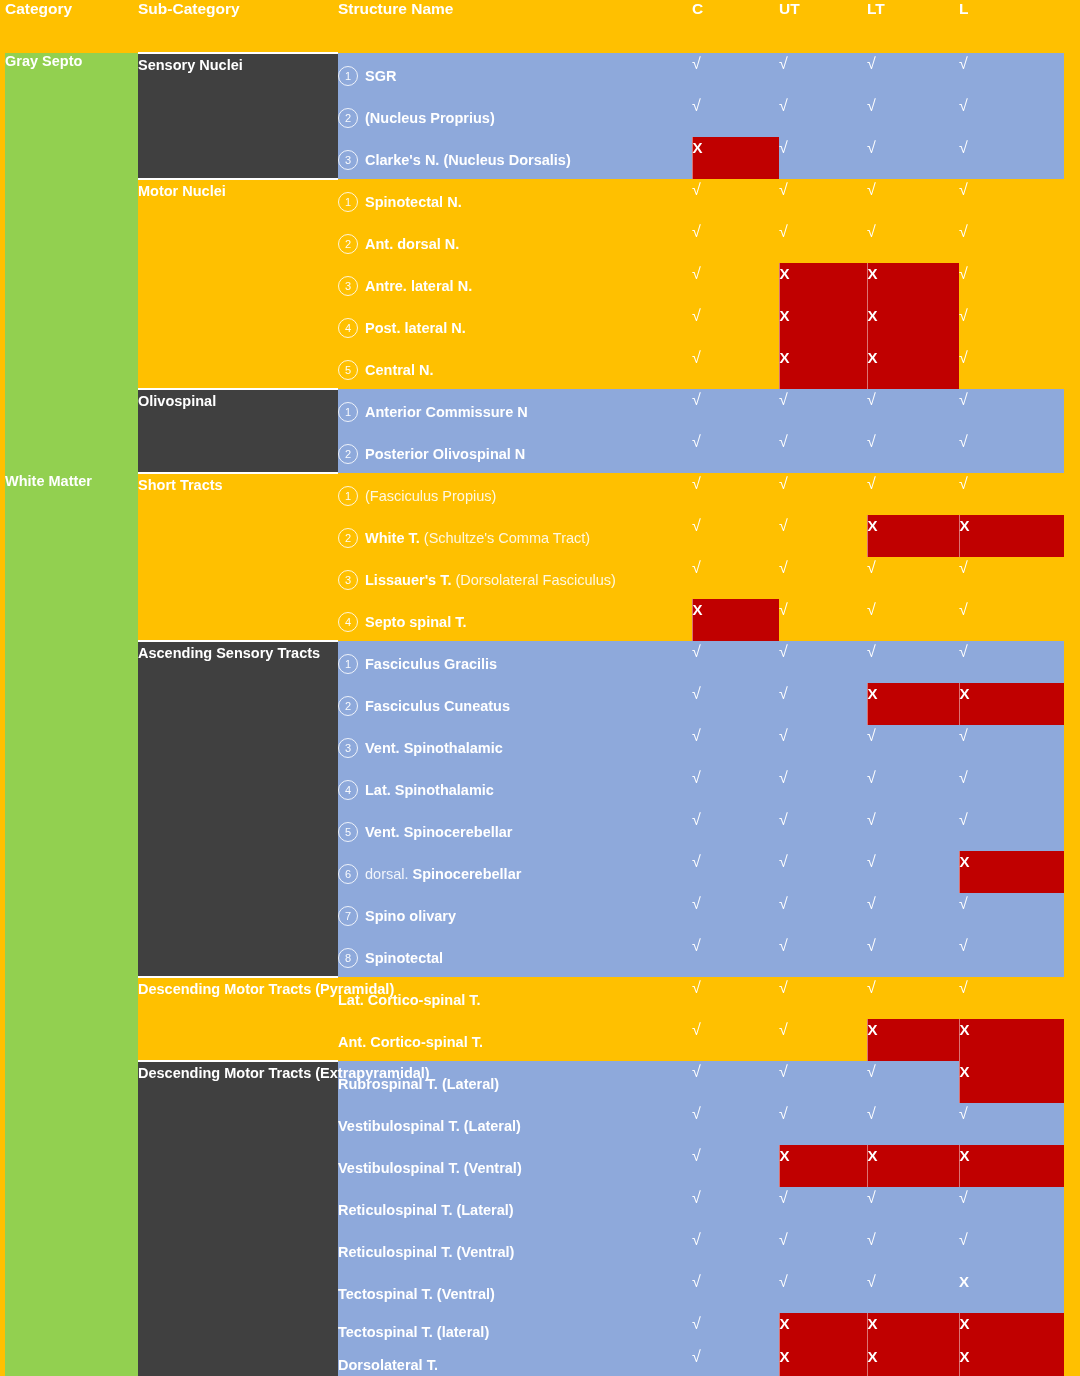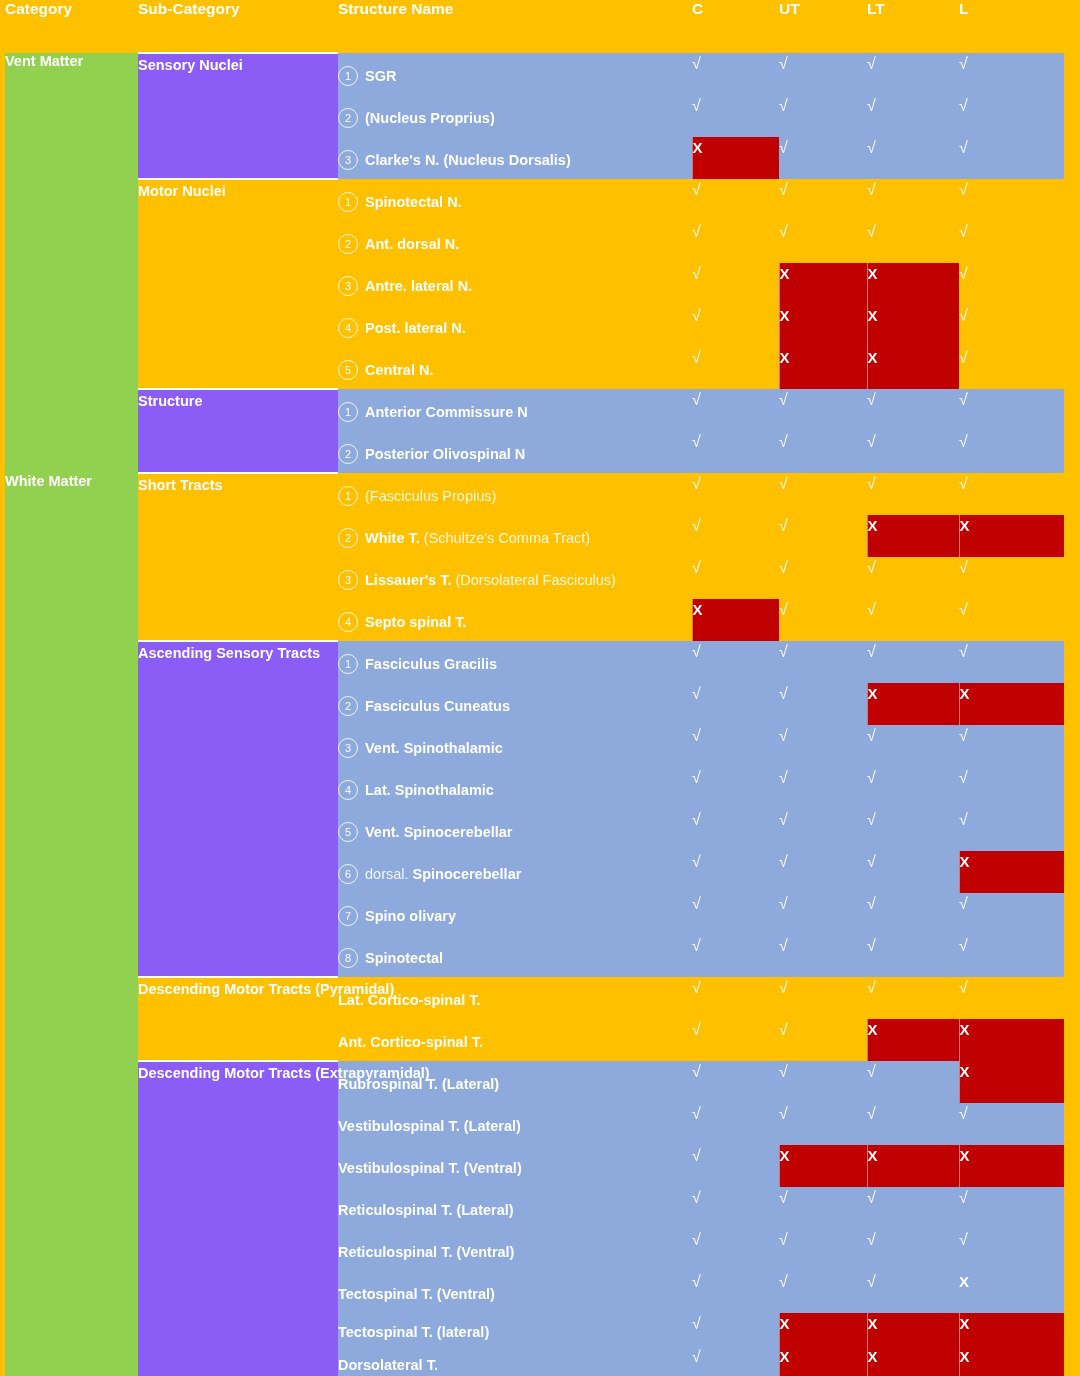--- a/index.html
+++ b/index.html
@@ -90,21 +90,21 @@
   
   td.sub {
     color: #ffffff;
     font-weight: bold;
     font-size: 14.5px;
     padding: 9px 6px 0 9px;
     box-sizing: border-box;
     line-height: 1.55;
     white-space: nowrap;
   }
-  td.sub.blue   { background: #8b5cf6; border-top: 2.5px solid #ffffff; margin-top: 16px; }
+  td.sub.blue   { background: #404040; border-top: 2.5px solid #ffffff; margin-top: 16px; }
   td.sub.yellow { background: #FFC000; border-top: 2.5px solid #ffffff; }
 
   
   td.name {
     color: #ffffff;
     font-size: 14.5px;
     font-weight: bold;
     padding: 0 8px 0 9px;
     box-sizing: border-box;
     white-space: nowrap;
@@ -189,21 +189,21 @@
           <tr class="hdr-spacer">
             <td></td>
             <td></td>
             <td></td>
             <td></td>
             <td></td>
             <td></td>
             <td class="last"></td>
           </tr>
           <tr>
-            <td class="cat" rowspan="10">Vent Matter</td>
+            <td class="cat" rowspan="10">Gray Septo</td>
             <td class="sub blue" rowspan="3">Sensory Nuclei</td>
             <td class="name blue rule-strong" style="height: 42px;">
               <div class="inner">
                 <span class="num">1</span>
                 <span><span class="bold">SGR</span></span>
               </div>
             </td>
             <td class="mark blue rule-strong" style="height: 42px;"><span class="glyph tick">√</span></td>
             <td class="mark blue rule-strong" style="height: 42px;"><span class="glyph tick">√</span></td>
             <td class="mark blue rule-strong" style="height: 42px;"><span class="glyph tick">√</span></td>
@@ -288,21 +288,21 @@
                 <span class="num">5</span>
                 <span><span class="bold">Central N.</span></span>
               </div>
             </td>
             <td class="mark yellow rule" style="height: 42px;"><span class="glyph tick">√</span></td>
             <td class="mark red rule" style="height: 42px;"><span class="glyph ex">X</span></td>
             <td class="mark red rule" style="height: 42px;"><span class="glyph ex">X</span></td>
             <td class="mark yellow rule" style="height: 42px;"><span class="glyph tick">√</span></td>
           </tr>
           <tr>
-            <td class="sub blue" rowspan="2">Structure</td>
+            <td class="sub blue" rowspan="2">Olivospinal</td>
             <td class="name blue rule-strong" style="height: 42px;">
               <div class="inner">
                 <span class="num">1</span>
                 <span><span class="bold">Anterior Commissure N</span></span>
               </div>
             </td>
             <td class="mark blue rule-strong" style="height: 42px;"><span class="glyph tick">√</span></td>
             <td class="mark blue rule-strong" style="height: 42px;"><span class="glyph tick">√</span></td>
             <td class="mark blue rule-strong" style="height: 42px;"><span class="glyph tick">√</span></td>
             <td class="mark blue rule-strong" style="height: 42px;"><span class="glyph tick">√</span></td>

